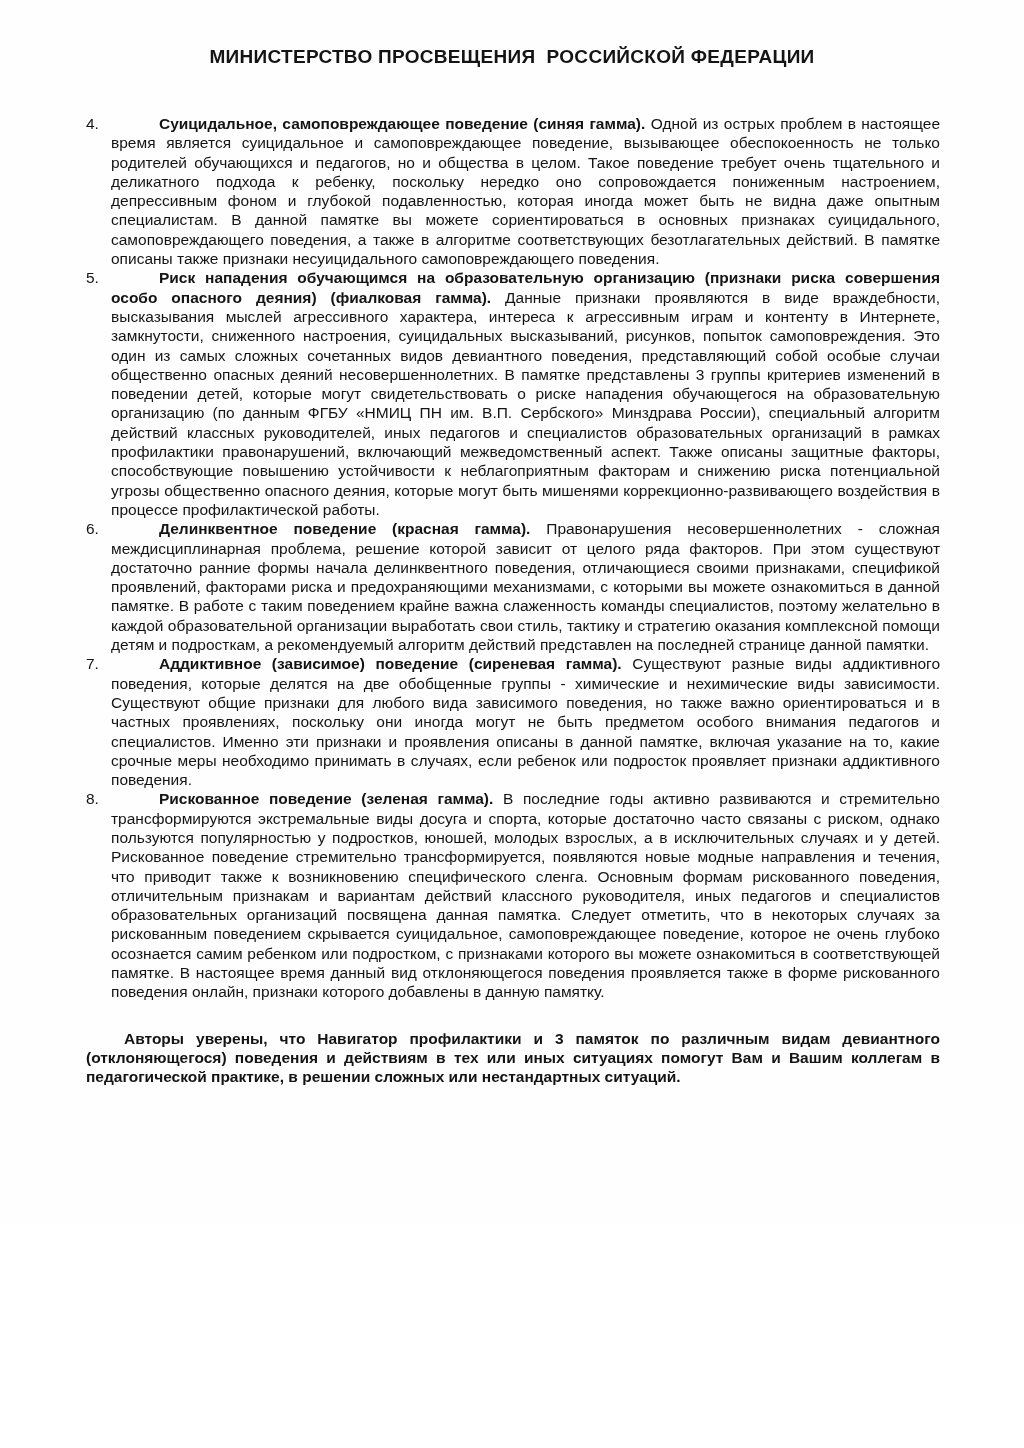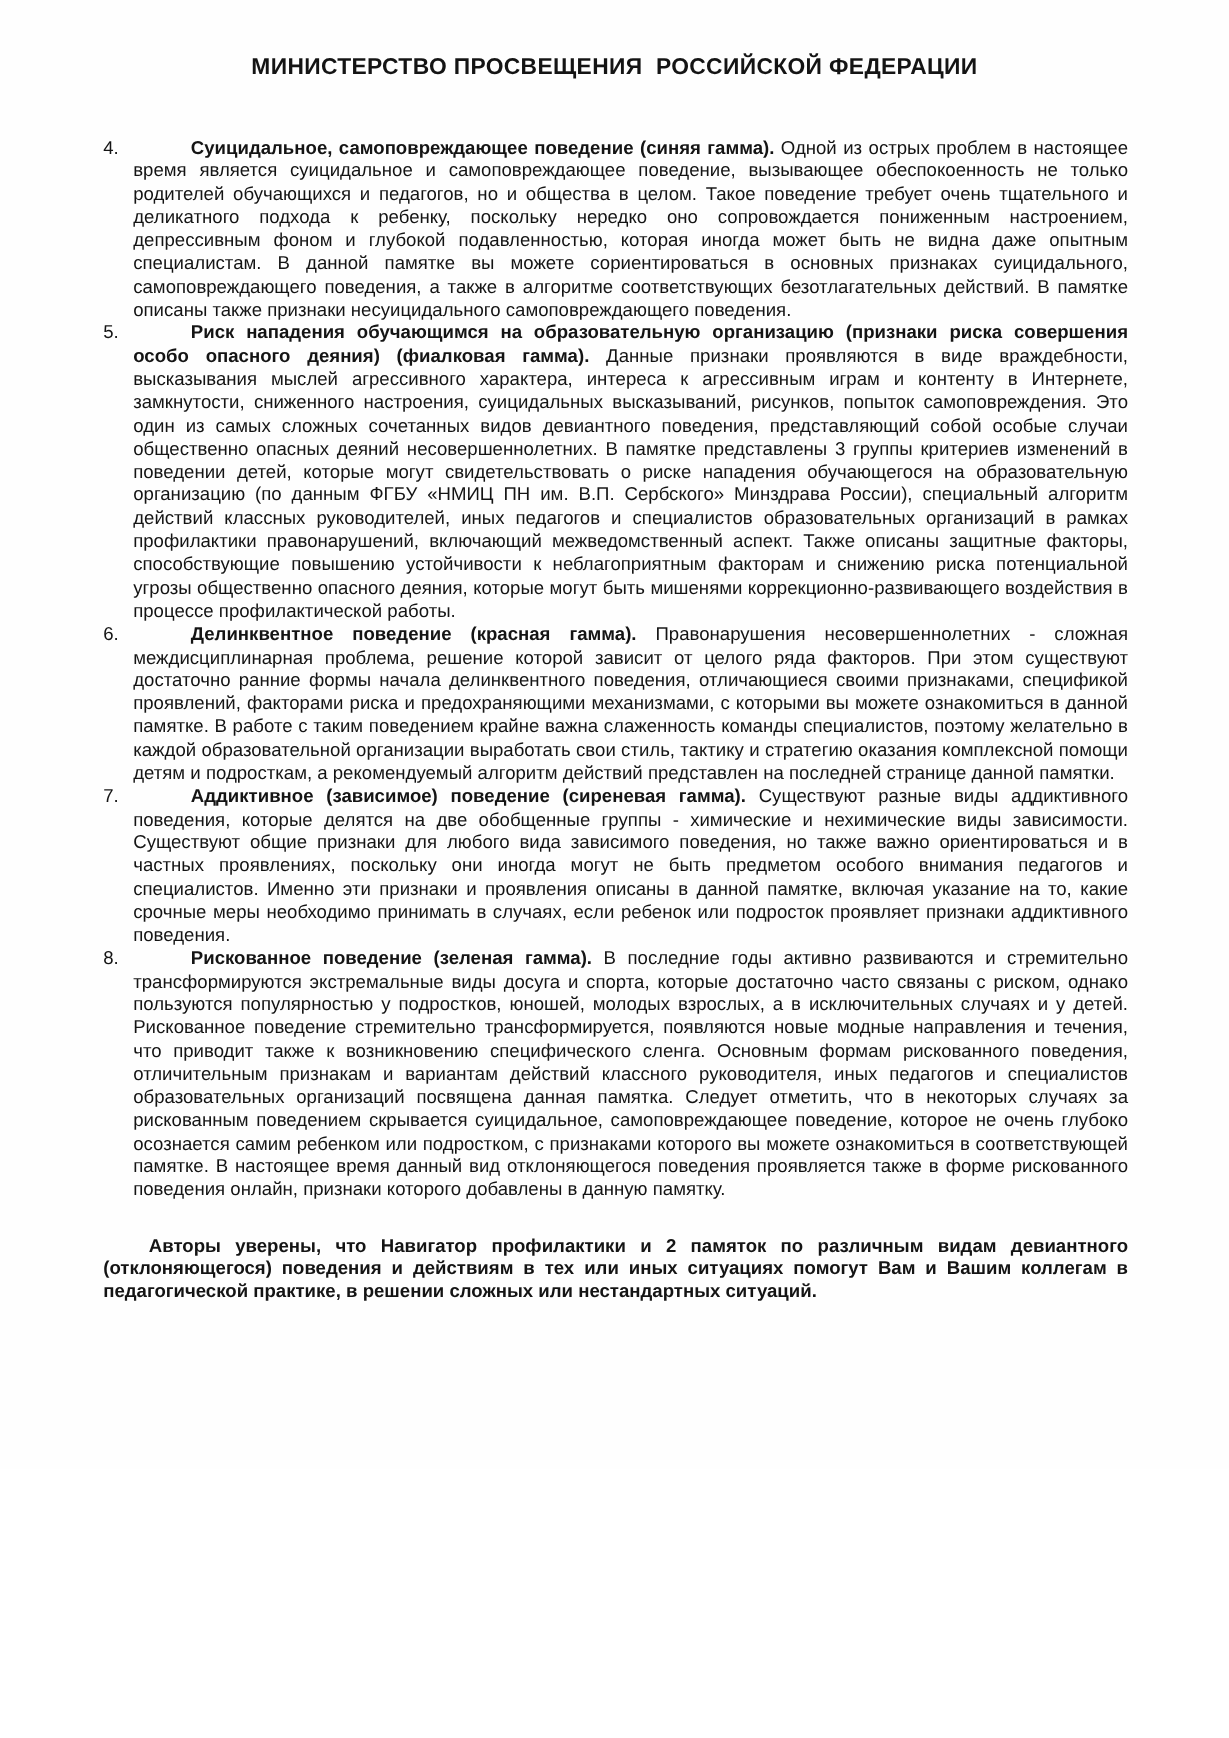--- a/index.html
+++ b/index.html
@@ -105,21 +105,21 @@
     <div class="item">
       <span class="num">7.</span>
       <p class="body"><b class="lead">Аддиктивное (зависимое) поведение (сиреневая гамма).</b> <span>Существуют разные виды аддиктивного поведения, которые делятся на две обобщенные группы - химические и нехимические виды зависимости. Существуют общие признаки для любого вида зависимого поведения, но также важно ориентироваться и в частных проявлениях, поскольку они иногда могут не быть предметом особого внимания педагогов и специалистов. Именно эти признаки и проявления описаны в данной памятке, включая указание на то, какие срочные меры необходимо принимать в случаях, если ребенок или подросток проявляет признаки аддиктивного поведения.</span></p>
     </div>
 
     <div class="item">
       <span class="num">8.</span>
       <p class="body"><b class="lead">Рискованное поведение (зеленая гамма).</b> <span>В последние годы активно развиваются и стремительно трансформируются экстремальные виды досуга и спорта, которые достаточно часто связаны с риском, однако пользуются популярностью у подростков, юношей, молодых взрослых, а в исключительных случаях и у детей. Рискованное поведение стремительно трансформируется, появляются новые модные направления и течения, что приводит также к возникновению специфического сленга. Основным формам рискованного поведения, отличительным признакам и вариантам действий классного руководителя, иных педагогов и специалистов образовательных организаций посвящена данная памятка. Следует отметить, что в некоторых случаях за рискованным поведением скрывается суицидальное, самоповреждающее поведение, которое не очень глубоко осознается самим ребенком или подростком, с признаками которого вы можете ознакомиться в соответствующей памятке. В настоящее время данный вид отклоняющегося поведения проявляется также в форме рискованного поведения онлайн, признаки которого добавлены в данную памятку.</span></p>
     </div>
 
-    <p class="closing">Авторы уверены, что Навигатор профилактики и 2 памяток по различным видам девиантного (отклоняющегося) поведения и действиям в тех или иных ситуациях помогут Вам и Вашим коллегам в педагогической практике, в решении сложных или нестандартных ситуаций.</p>
+    <p class="closing">Авторы уверены, что Навигатор профилактики и 3 памяток по различным видам девиантного (отклоняющегося) поведения и действиям в тех или иных ситуациях помогут Вам и Вашим коллегам в педагогической практике, в решении сложных или нестандартных ситуаций.</p>
 
   </div>
 
   <div class="footer-band" style="background-color: rgb(142, 167, 164);">
     <span class="footer-text">© МОСКОВСКИЙ ГОСУДАРСТВЕННЫЙ ПСИХОЛОГО-ПЕДАГОГИЧЕСКИЙ УНИВЕРСИТЕТ</span>
   </div>
 
 </div>
 
 </body></html>

